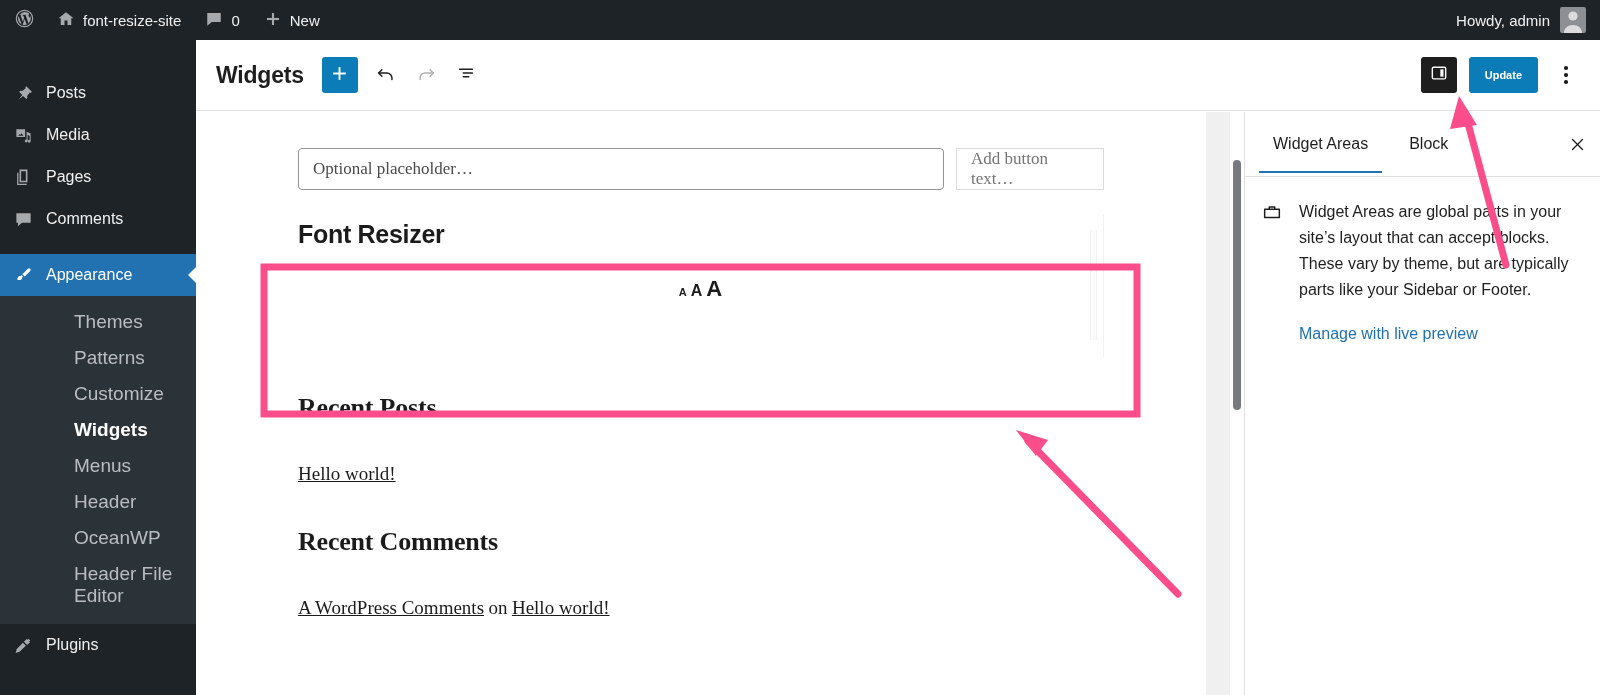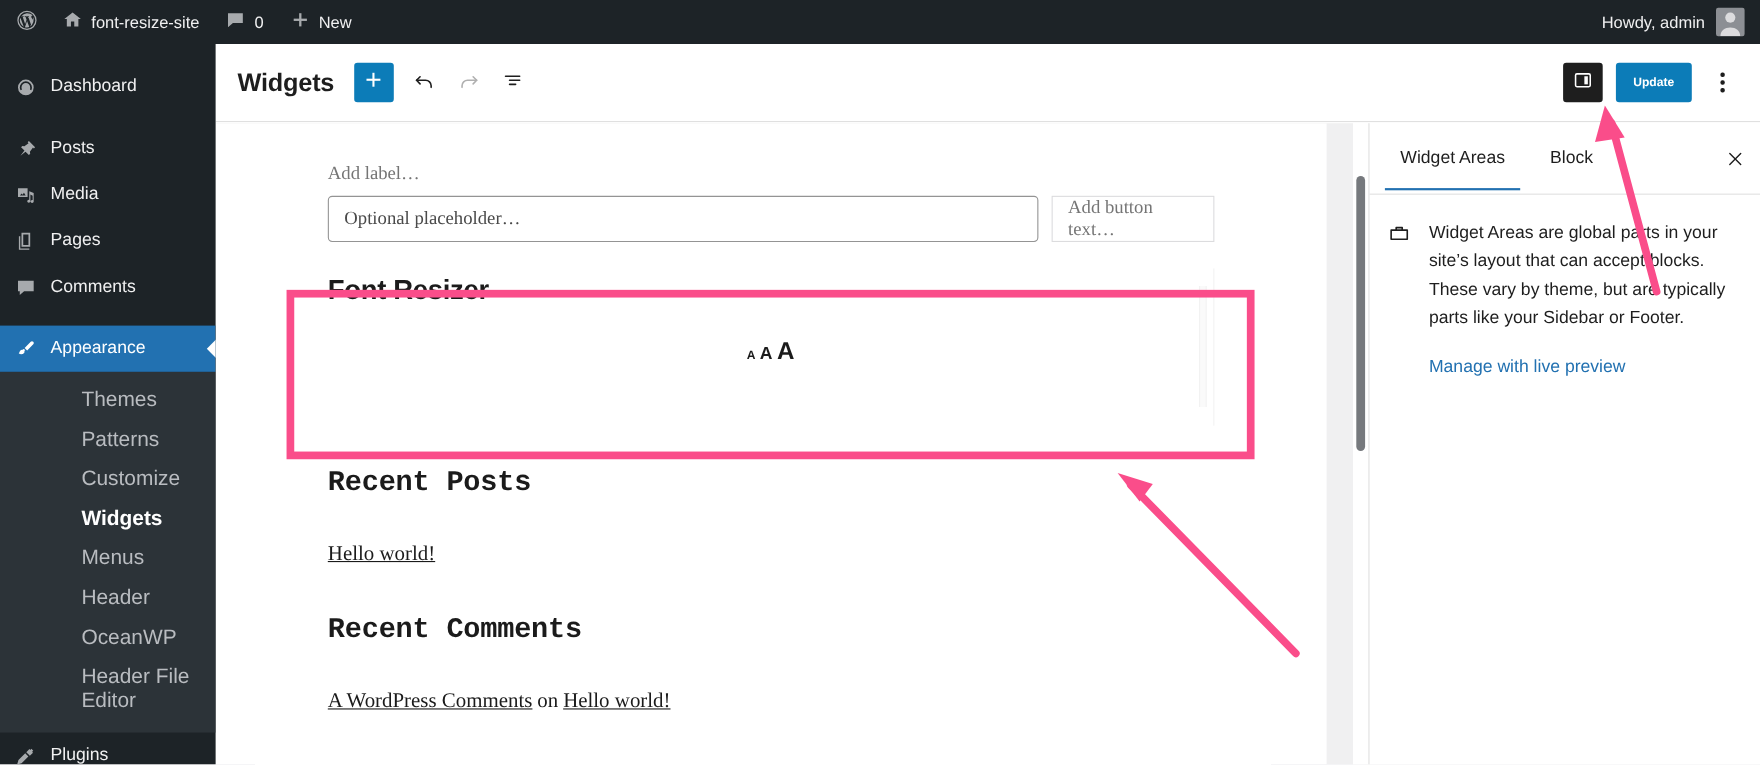--- a/index.html
+++ b/index.html
@@ -138,21 +138,21 @@
   }
   .fr-a1 { font-size: 11px; }
   .fr-a2 { font-size: 16px; }
   .fr-a3 { font-size: 22px; }
   .fr-inner-scroll {
     position: absolute; right: 6px; top: 16px; width: 7px; height: 110px;
     background: #fafafa; border-left: 1px solid #f2f2f2; border-right: 1px solid #f2f2f2;
   }
 
   .serif-h {
-    font-family: Liberation Mono, monospace; font-weight: bold;
+    font-family: Liberation Serif, serif; font-weight: bold;
     font-size: 26px; color: #1b1b1b; letter-spacing: -.2px;
   }
   .serif-link {
     font-family: "Liberation Serif", serif; font-size: 19px; color: #1b1b1b;
     text-decoration: underline; cursor: pointer;
   }
   .serif-text { font-family: "Liberation Serif", serif; font-size: 19px; color: #1b1b1b; }
   .mt-posts { margin-top: 36px; }
   .mt-link { margin-top: 40px; }
   .mt-comments { margin-top: 42px; }
@@ -247,28 +247,20 @@
             <circle cx="13" cy="9" r="4.6" fill="#dcdcde"></circle>
             <path d="M4 26c0-5 4-8 9-8s9 3 9 8z" fill="#dcdcde"></path>
           </svg>
       </span>
     </div>
   </div>
 
   <div class="sidebar">
     <div class="menu-top"></div>
 
-    <div class="menu-item">
-      <span class="menu-icon">
-        <svg width="19" height="19" viewBox="0 0 24 24" fill="#a7aaad">
-            <path d="M12 3a9 9 0 100 18 9 9 0 000-18zm0 2a7 7 0 017 7 7 7 0 01-.8 3.2l-1.5-.9A5.3 5.3 0 0017 12a5 5 0 00-5-5 5 5 0 00-5 5c0 .9.2 1.7.6 2.4l-1.6.8A7 7 0 015 12a7 7 0 017-7zm3.3 3.6L11 12.3a1.3 1.3 0 101.8 1.8l3.5-4.3-1-1.2z"></path>
-          </svg>
-      </span>
-      <span>Dashboard</span>
-    </div>
 
     <div class="menu-item spaced">
       <span class="menu-icon">
         <svg width="19" height="19" viewBox="0 0 24 24" fill="#a7aaad">
             <path d="M15.5 2.8l-1.4 1.4 1 1-4.8 3.6-2.3-.4-1.5 1.5 3.9 3.9-4.6 5.8 5.8-4.6 3.9 3.9 1.5-1.5-.4-2.3 3.6-4.8 1 1 1.4-1.4-7.1-7.1z"></path>
           </svg>
       </span>
       <span>Posts</span>
     </div>
 
@@ -395,21 +387,20 @@
             <i class="dot"></i>
         </span>
       </div>
     </div>
 
     <div class="canvas-wrap">
       <div class="canvas">
         <div class="canvas-inner">
 
           <div>
-            <div class="wp-label">Add label…</div>
             <div class="search-row">
               <div class="search-input">
                 <span>Optional placeholder…</span>
               </div>
               <div class="search-btn">
                 <span>Add button text…</span>
               </div>
             </div>
           </div>
 

